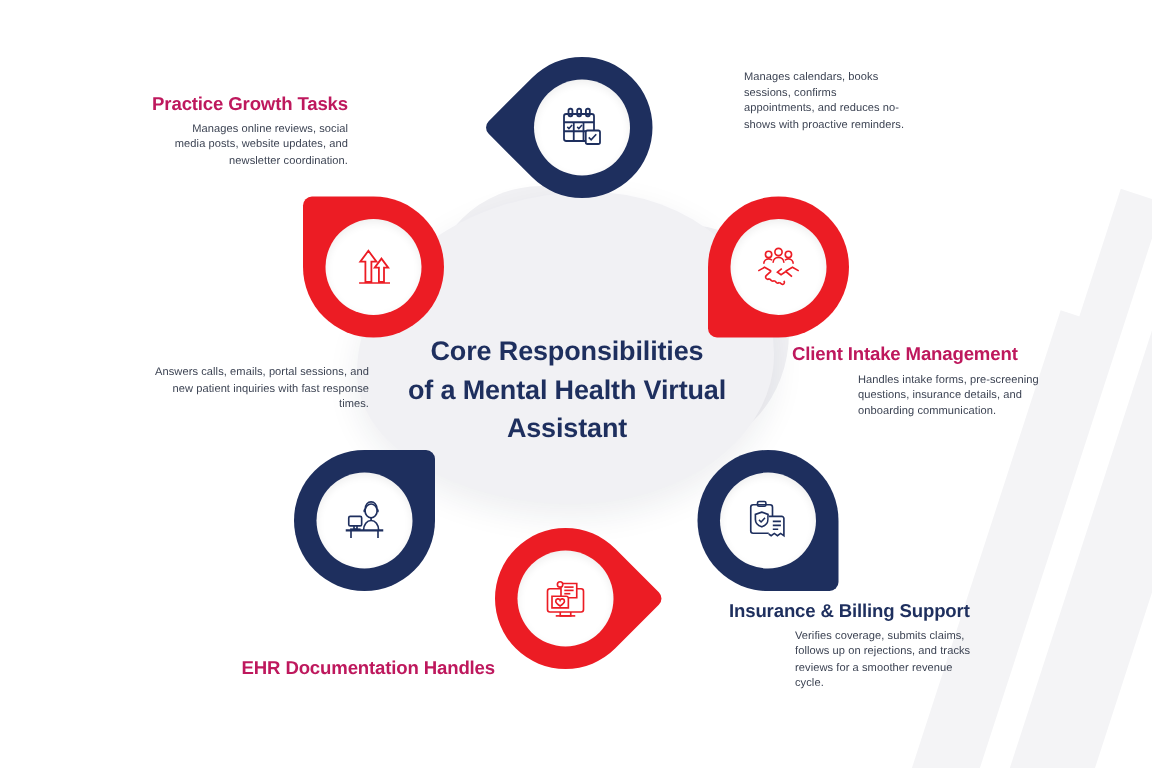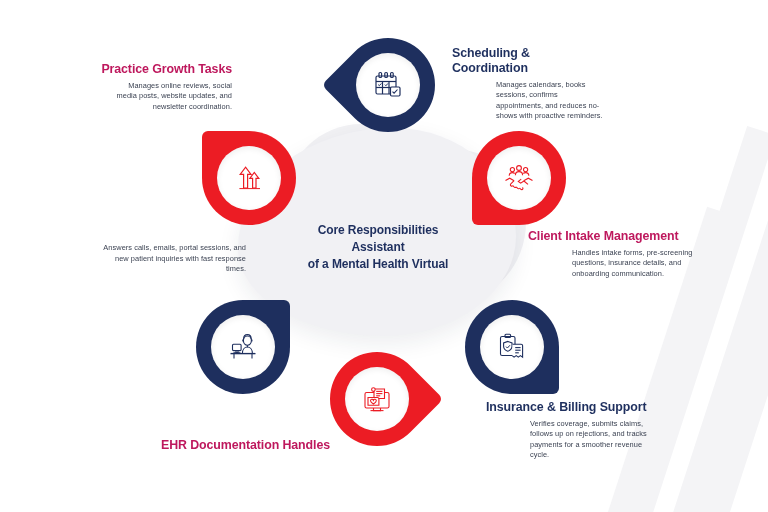--- a/index.html
+++ b/index.html
@@ -50,21 +50,21 @@
     background: #f1f1f4;
     border-radius: 48% 52% 54% 46% / 50% 48% 52% 50%;
   }
 
   .center-text {
     position: absolute;
     left: 258px; top: 222px;
     width: 240px;
     text-align: center;
     color: #1e2f5e;
-    font-size: 12px;
+    font-size: 18px;
     font-weight: bold;
     line-height: 1.42;
     letter-spacing: -0.1px;
     z-index: 6;
   }
 
   
   .pin {
     position: absolute;
     width: 94px; height: 94px;
@@ -126,22 +126,22 @@
   <div class="watermark wm1"></div>
   <div class="watermark wm2"></div>
   <div class="watermark wm3"></div>
 
   <div class="blob-lobe"></div>
   <div class="blob-lobe2"></div>
   <div class="blob"></div>
 
   <div class="center-text">
     <div>Core Responsibilities</div>
+    <div>of a Mental Health Virtual</div>
     <div>Assistant</div>
-    <div>of a Mental Health Virtual</div>
   </div>
 
   <div class="pin navy" style="left:341px; top:38px;">
     <div class="drop d-s"></div>
     <div class="inner">
       <svg width="34" height="34" viewBox="0 0 34 34" fill="none" stroke="#1e2f5e" stroke-width="1.2">
         <rect x="5" y="8" width="20" height="18" rx="1.5"></rect>
         <line x1="5" y1="13.5" x2="25" y2="13.5"></line>
         <line x1="11.5" y1="13.5" x2="11.5" y2="26"></line>
         <line x1="18" y1="13.5" x2="18" y2="26"></line>
@@ -150,21 +150,20 @@
         <rect x="13.8" y="4.5" width="2.6" height="5" rx="1.1"></rect>
         <rect x="19.6" y="4.5" width="2.6" height="5" rx="1.1"></rect>
         <path d="M7.2 16.6l1.1 1.1 2.1-2.3" stroke-width="1"></path>
         <path d="M13.8 16.6l1.1 1.1 2.1-2.3" stroke-width="1"></path>
         <rect x="19.5" y="19" width="9.5" height="9" rx="1.2" fill="#ffffff"></rect>
         <path d="M21.5 23.6l1.6 1.6 3.4-3.7" stroke-width="1.1"></path>
       </svg>
     </div>
   </div>
   <div class="label navy-t ta-l" style="left:452px; top:46px; width:152px;">
-    <h3>Scheduling &amp; Coordination</h3>
     <p>Manages calendars, books sessions, confirms appointments, and reduces no-shows with proactive reminders.</p>
   </div>
 
   <div class="pin red" style="left:472px; top:131px;">
     <div class="drop d-sw"></div>
     <div class="inner">
       <svg width="36" height="34" viewBox="0 0 36 34" fill="none" stroke="#ec1c24" stroke-width="1.1">
         <circle cx="18" cy="7" r="2.4"></circle>
         <circle cx="11.4" cy="8.6" r="2.1"></circle>
         <circle cx="24.6" cy="8.6" r="2.1"></circle>
@@ -197,21 +196,21 @@
         <path d="M11 16.6l1.4 1.4 2.6-2.8" stroke-width="1"></path>
         <path d="M17.5 14.2h8.6a1.5 1.5 0 0 1 1.5 1.5v11.4l-2.2-1.5-2.1 1.5-2.1-1.5-2.1 1.5-1.6-1.1" fill="#ffffff"></path>
         <line x1="20.2" y1="17.6" x2="25.6" y2="17.6"></line>
         <line x1="20.2" y1="20.2" x2="25.6" y2="20.2"></line>
         <line x1="20.2" y1="22.8" x2="23.8" y2="22.8"></line>
       </svg>
     </div>
   </div>
   <div class="label navy-t ta-l" style="left:486px; top:400px; width:166px;">
     <h3>Insurance &amp; Billing Support</h3>
-    <p>Verifies coverage, submits claims, follows up on rejections, and tracks payments for a smoother revenue cycle.</p>
+    <p>Verifies coverage, submits claims, follows up on rejections, and tracks reviews for a smoother revenue cycle.</p>
   </div>
 
   <div class="pin red" style="left:330px; top:352px;">
     <div class="drop d-n"></div>
     <div class="inner">
       <svg width="34" height="34" viewBox="0 0 34 34" fill="none" stroke="#ec1c24" stroke-width="1.1">
         <rect x="5" y="10.5" width="24" height="15.5" rx="1.6"></rect>
         <path d="M13.5 26v2.6h7V26"></path>
         <line x1="10.5" y1="28.6" x2="23.5" y2="28.6"></line>
         <path d="M14 7h10.5v9.5H14z" fill="#ffffff"></path>

